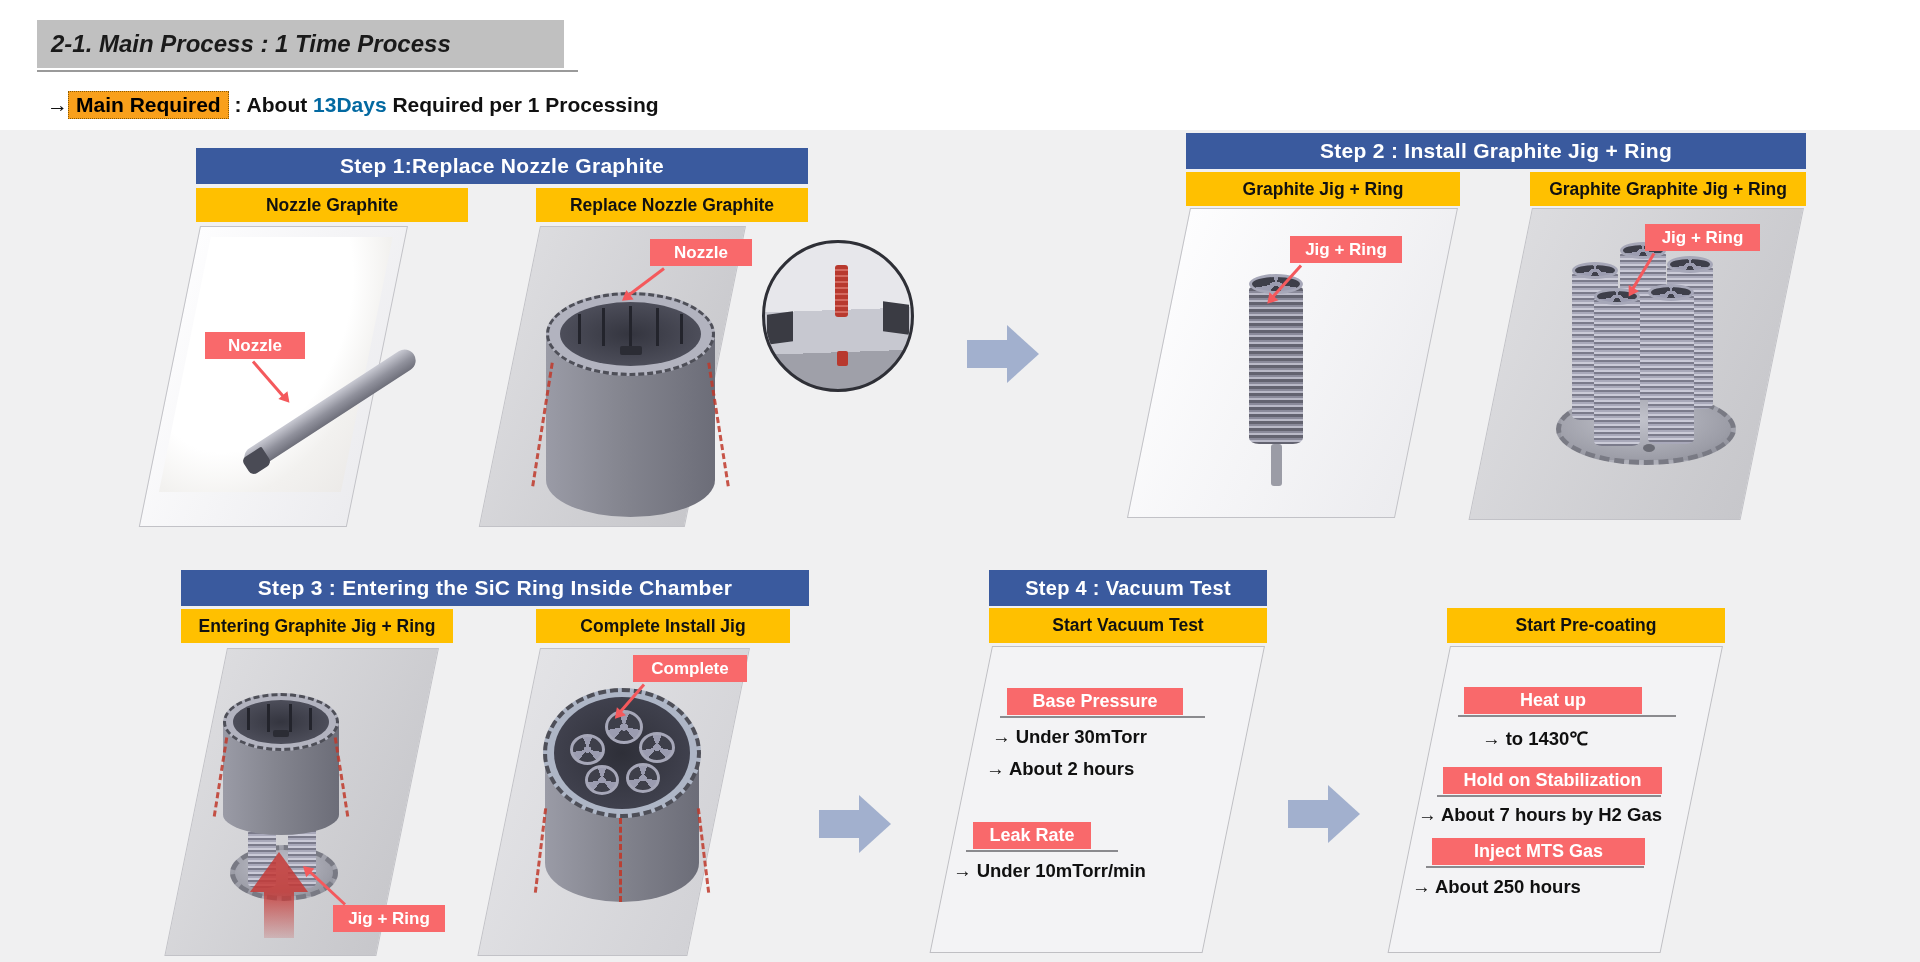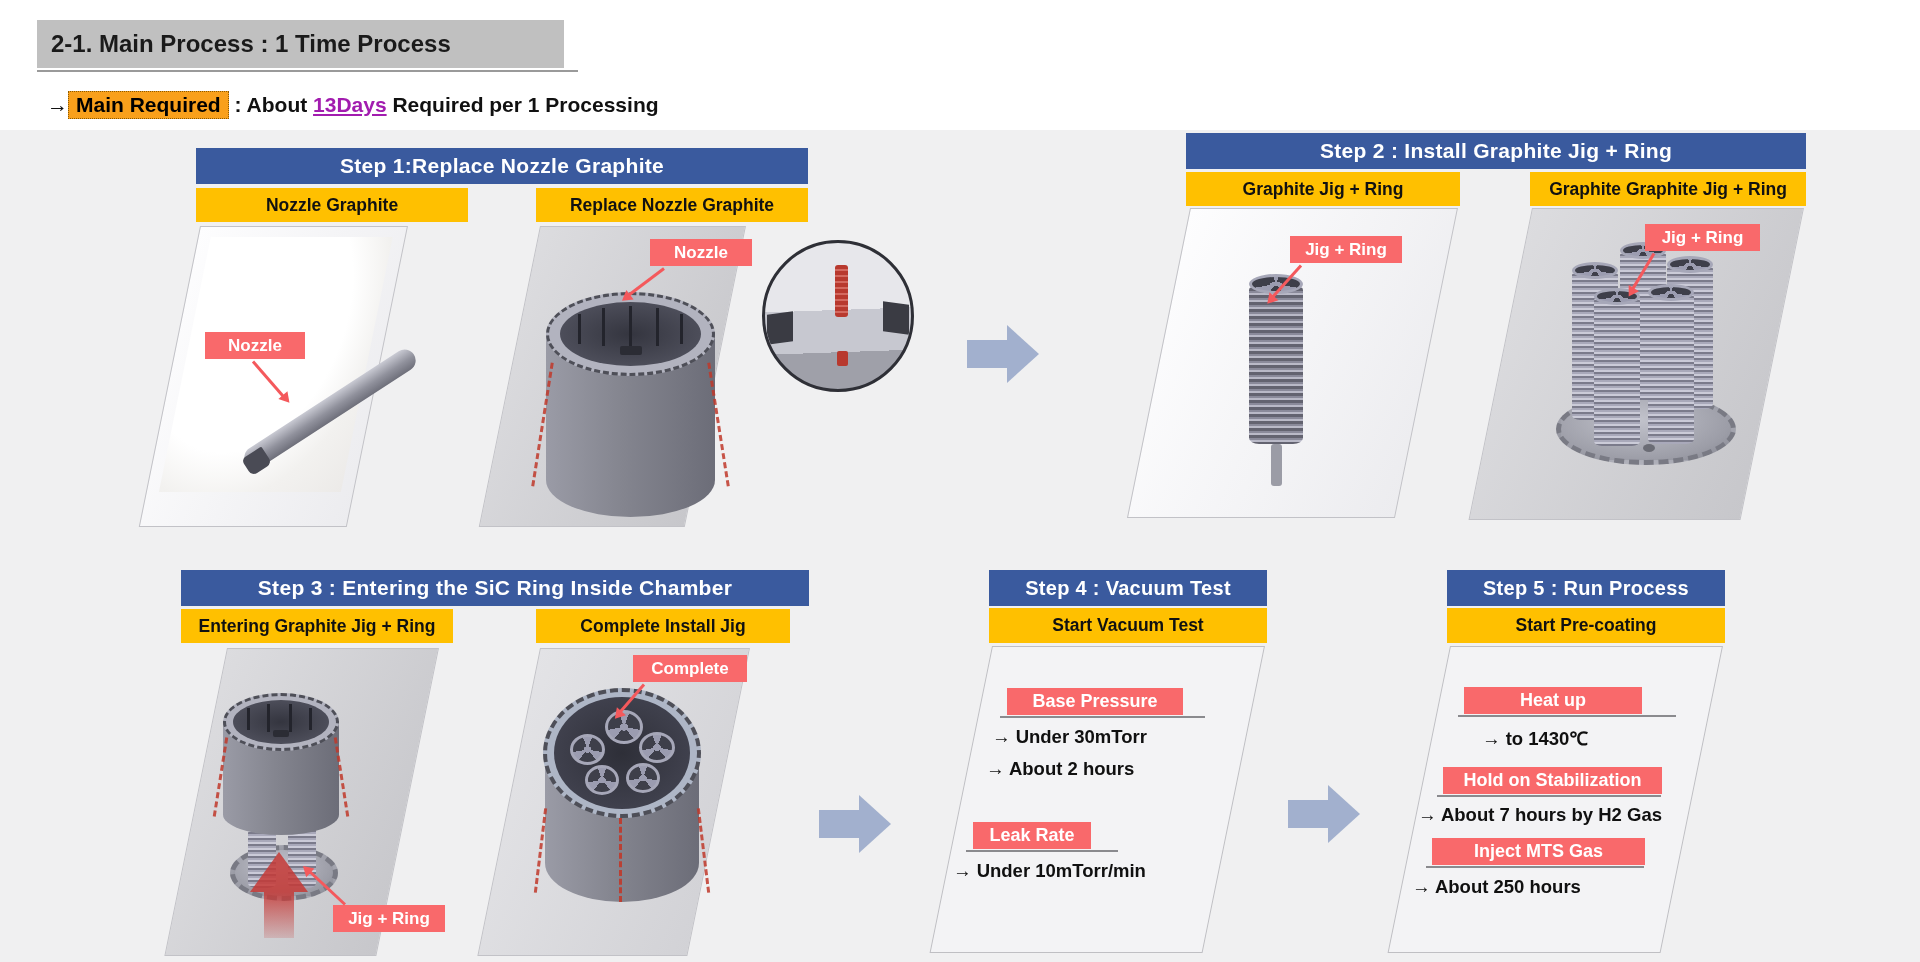--- a/index.html
+++ b/index.html
@@ -2,27 +2,27 @@
 <html><head>
 <meta charset="utf-8">
 <style>
   * { margin:0; padding:0; box-sizing:border-box; }
   html,body { width:1920px; height:962px; background:#ffffff; font-family:"Liberation Sans", sans-serif; overflow:hidden; }
   .stage { position:relative; width:1920px; height:962px; background:#ffffff; }
   .abs { position:absolute; }
 
   
   .title-bar { left:37px; top:20px; width:527px; height:48px; background:#C0C0C0;
-    font-size:24px; font-weight:bold; color:#1a1a1a; line-height:48px; padding-left:14px; }
+    font-size:24px; font-weight:bold; color:#1a1a1a; line-height:48px; padding-left:14px;font-style:italic; }
   .title-underline { left:37px; top:70px; width:541px; height:2px; background:#9a9a9a; }
   .subtitle { left:47px; top:90px; height:30px; font-size:21px; font-weight:bold; color:#111;
     display:flex; align-items:center; }
   .subtitle .pre { white-space:pre; }
   .hl-orange { background:#F9A01B; border:1px dotted #8a5a00; padding:1px 7px; color:#000; }
-  .red-text { color:#a21caf; white-space:pre;text-decoration:underline; }
+  .red-text { color:#0369a1; white-space:pre; }
 
   .canvas { left:0; top:130px; width:1920px; height:832px; background:#F0F0F1; }
 
   
   .bluehead { height:36px; background:#3A5A9E; color:#fff; font-weight:bold; font-size:21px;
     text-align:center; line-height:36px; letter-spacing:.3px; }
   .yellowhead { height:34px; background:#FFC000; color:#111; font-weight:bold; font-size:17.5px;
     text-align:center; line-height:34px; }
   .panel { transform:skewX(-11.5deg); transform-origin:top left; border:1px solid #c2c2c7; }
   .panel.white { background:linear-gradient(105deg,#fdfdfe,#ececef); }
@@ -229,21 +229,20 @@
   <div class="abs uline" style="left:1000px; top:716px; width:205px;"></div>
   <div class="abs pline" style="left:992px; top:726px;">→ Under 30mTorr</div>
   <div class="abs pline" style="left:986px; top:758px;">→ About 2 hours</div>
   <div class="abs rlabel" style="left:973px; top:822px; width:118px; font-size:18px;">Leak Rate</div>
   <div class="abs uline" style="left:966px; top:850px; width:152px;"></div>
   <div class="abs pline" style="left:953px; top:860px;">→ Under 10mTorr/min</div>
 
   <div class="abs barrow-bar" style="left:1288px; top:800px;"></div>
   <div class="abs barrow-tip" style="left:1328px; top:785px;"></div>
 
-  <div class="abs bluehead" style="left:1447px; top:570px; width:278px; font-size:20px;">Step 5 : Run Process</div>
   <div class="abs yellowhead" style="left:1447px; top:608px; width:278px; height:35px; line-height:35px;">Start Pre-coating</div>
   <div class="abs panel pale" style="left:1450px; top:646px; width:273px; height:307px;"></div>
   <div class="abs rlabel" style="left:1464px; top:687px; width:178px; font-size:18px;">Heat up</div>
   <div class="abs uline" style="left:1458px; top:715px; width:218px;"></div>
   <div class="abs pline" style="left:1482px; top:725px;">→ to 1430℃</div>
   <div class="abs rlabel" style="left:1443px; top:767px; width:219px; font-size:18px;">Hold on Stabilization</div>
   <div class="abs uline" style="left:1437px; top:795px; width:224px;"></div>
   <div class="abs pline" style="left:1418px; top:804px;">→ About 7 hours by H2 Gas</div>
   <div class="abs rlabel" style="left:1432px; top:838px; width:213px; font-size:18px;">Inject MTS Gas</div>
   <div class="abs uline" style="left:1426px; top:866px; width:218px;"></div>

